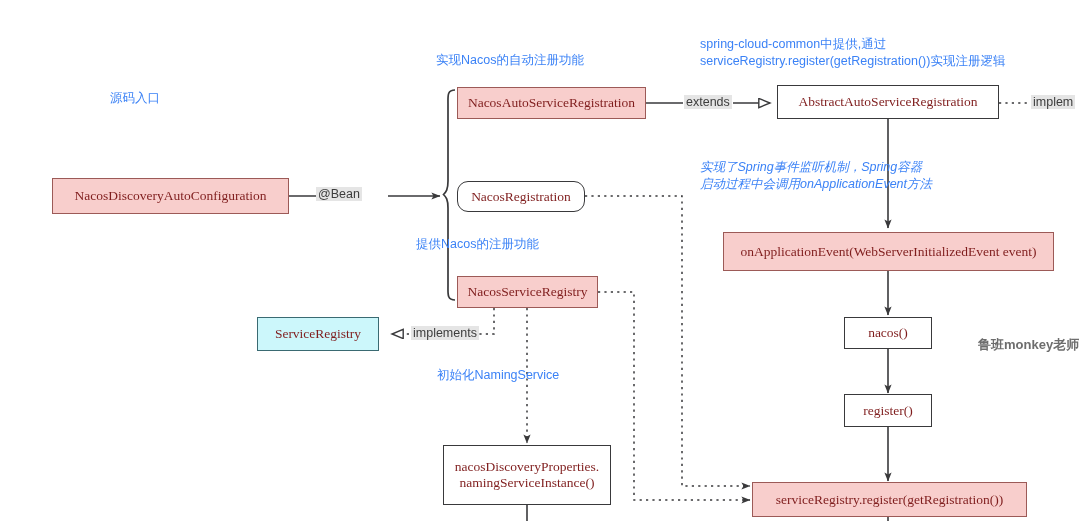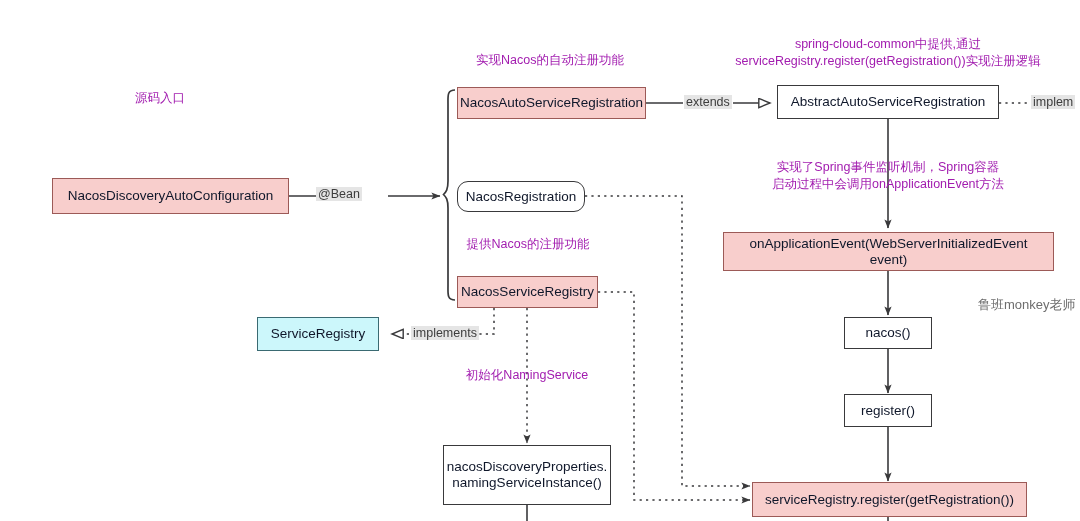--- a/index.html
+++ b/index.html
@@ -27,57 +27,58 @@
     pointer-events: none;
   }
   .node {
     position: absolute;
     box-sizing: border-box;
     display: flex;
     align-items: center;
     justify-content: center;
     text-align: center;
     line-height: 1.18;
-    color: #0f172a;
+    color: #7f1d1d;
     font-size: 13.5px;
     border: 1.6px solid #39393b;
     background: #ffffff;
     white-space: pre-line;
     padding: 2px 6px;
+    font-family: Liberation Serif, serif;
   }
   .node.pink {
     background: #f8cecc;
     border-color: #9c5a57;
   }
   .node.cyan {
     background: #ccf7fb;
     border-color: #3a6a72;
   }
   .lbl {
     position: absolute;
-    color: #a21caf;
+    color: #3b82f6;
     font-size: 12.5px;
     line-height: 1.32;
-    text-align: center;
     white-space: pre-line;
   }
   .edge-lbl {
     position: absolute;
     color: #3d3d3d;
     font-size: 12.5px;
     background: #e5e5e5;
     padding: 0 2px;
     white-space: nowrap;
   }
   .watermark {
     position: absolute;
     color: #6d6d6d;
     font-size: 13px;
-    font-weight: normal;
+    font-weight: bold;
     white-space: nowrap;
+    margin-top: 40px;
   }
 </style>
 </head>
 <body>
 
 <div id="canvas">
 
   <svg id="edges" viewBox="0 0 1080 521" xmlns="http://www.w3.org/2000/svg">
     <defs>
       <marker id="arrowSolid" markerWidth="10" markerHeight="10" refX="8.6" refY="3.6" orient="auto" markerUnits="userSpaceOnUse">
@@ -148,21 +149,21 @@
   <div class="lbl" style="left:110px; top:90px; width:100px;">源码入口</div>
 
 
   <div class="lbl" style="left:416px; top:236px; width:224px;">提供Nacos的注册功能</div>
 
   <div class="lbl" style="left:436px; top:52px; width:228px;">实现Nacos的自动注册功能</div>
 
   <div class="lbl" style="left:700px; top:36px; width:376px;">spring-cloud-common中提供,通过
 serviceRegistry.register(getRegistration())实现注册逻辑</div>
 
-  <div class="lbl" style="left:700px; top:159px; width:376px;">实现了Spring事件监听机制，Spring容器
+  <div class="lbl" style="left:700px; top:159px; width:376px;font-style:italic;">实现了Spring事件监听机制，Spring容器
 启动过程中会调用onApplicationEvent方法</div>
 
   <div class="lbl" style="left:437px; top:367px; width:180px;">初始化NamingService</div>
 
   <div class="edge-lbl" style="left:316px; top:187px;">@Bean</div>
 
   <div class="edge-lbl" style="left:684px; top:95px;">extends</div>
 
   <div class="edge-lbl" style="left:1031px; top:95px;">implem</div>
 

